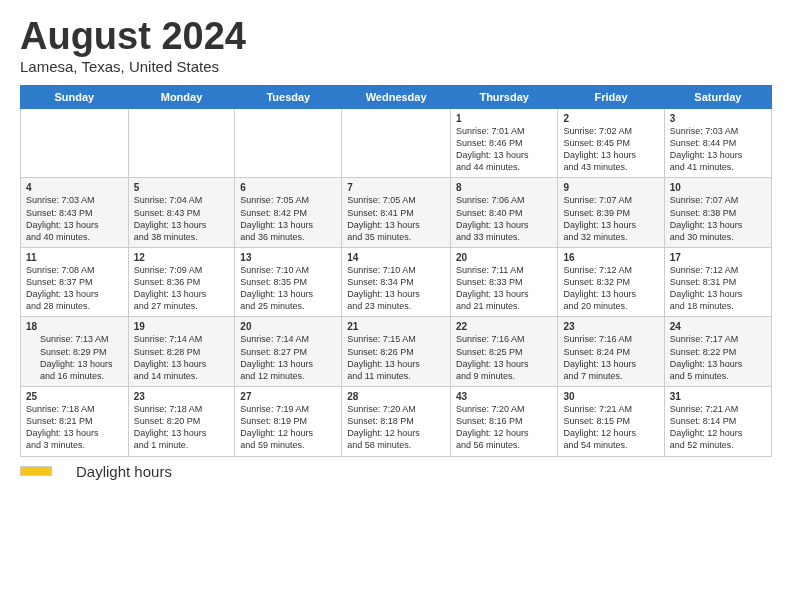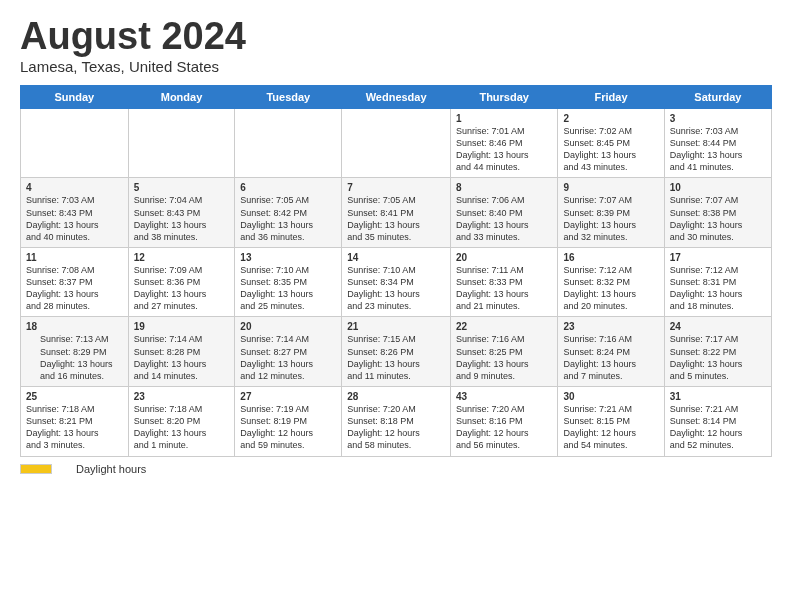--- a/index.html
+++ b/index.html
@@ -108,21 +108,21 @@
     }
     .daylight-bar {
       display: inline-block;
       width: 32px;
       height: 10px;
       background: linear-gradient(to right, #f5c518, #f5c518);
       border: 1px solid #ccc;
       vertical-align: middle;
     }
     .footer-label {
-      font-size: 11px;
+      font-size: 15px;
       color: #333;
       padding-left: 16px;
     }
     .calendar tr:nth-child(odd) td {
       background: #fff;
     }
     
     .row-white td { background: #fff; }
     .row-gray td { background: #f0f0f0; }
   </style>

